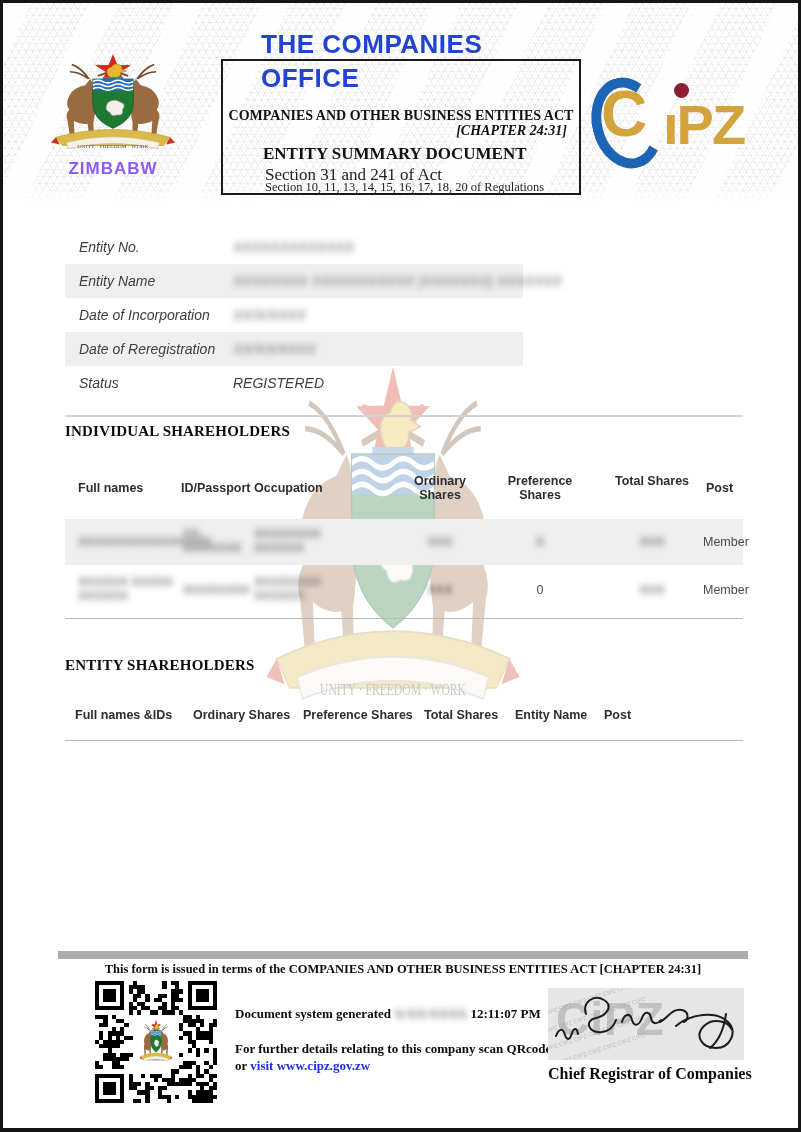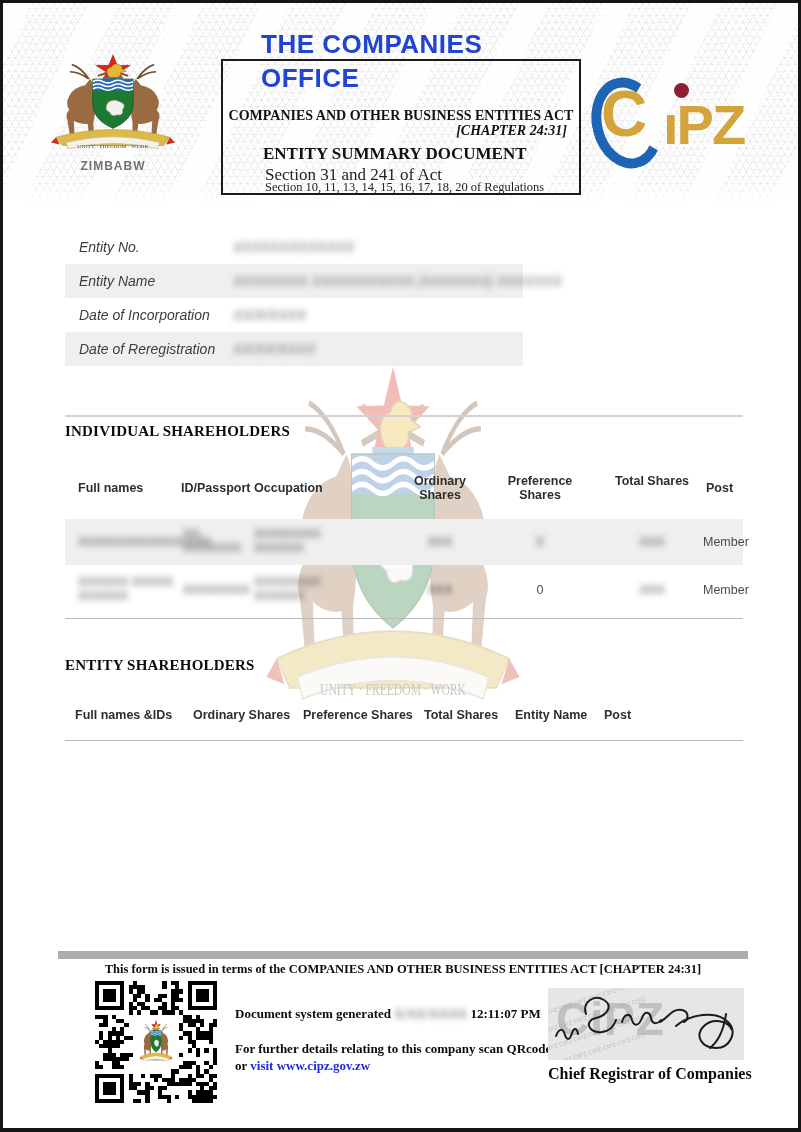--- a/index.html
+++ b/index.html
@@ -18,21 +18,21 @@
       repeating-linear-gradient(60deg, rgba(60,60,60,.065) 0 1px, transparent 1px 6px),
       repeating-linear-gradient(-60deg, rgba(60,60,60,.065) 0 1px, transparent 1px 6px),
       repeating-linear-gradient(0deg, rgba(60,60,60,.05) 0 1px, transparent 1px 7px);
   }
   .header-band:after{content:"";position:absolute;left:0;bottom:0;width:100%;height:22px;
     background:linear-gradient(to bottom, rgba(255,255,255,0), #fff);}
 
   
   .emblem-block{position:absolute;left:30px;top:50px;width:160px;height:132px;text-align:center;}
   .emblem-block svg{display:block;margin:0 auto;}
-  .emblem-caption{margin-top:2px;font-weight:bold;font-size:12px;letter-spacing:1px;color:#737373;}
+  .emblem-caption{margin-top:2px;font-weight:bold;font-size:17px;letter-spacing:1px;color:#8b5cf6;}
 
   
   .title-line1{position:absolute;left:258px;top:26px;font-size:26px;font-weight:bold;
     letter-spacing:.5px;color:#2144D2;}
   .header-box{position:absolute;left:218px;top:56px;width:360px;height:136px;border:2px solid #1a1a1a;box-sizing:border-box;}
   .title-line2{position:absolute;left:38px;top:2px;font-size:26px;font-weight:bold;letter-spacing:.5px;color:#2144D2;}
   .act-line{position:absolute;left:0;top:47px;width:100%;text-align:center;
     font-family:"Liberation Serif",serif;font-weight:bold;font-size:14px;color:#111;}
   .chapter-line{position:absolute;right:12px;top:62px;font-family:"Liberation Serif",serif;
     font-weight:bold;font-style:italic;font-size:14px;color:#111;}
@@ -166,20 +166,24 @@
     <span class="detail-label">Entity Name</span>
     <span class="detail-value masked">XXXXXXXX XXXXXXXXXXX (XXXXXXX) XXXXXXX</span>
   </div>
   <div class="detail-row" style="top:295px">
     <span class="detail-label">Date of Incorporation</span>
     <span class="detail-value masked">XX/X/XXXX</span>
   </div>
   <div class="detail-row gray" style="top:329px">
     <span class="detail-label">Date of Reregistration</span>
     <span class="detail-value masked">XX/XX/XXXX</span>
+  </div>
+  <div class="detail-row" style="top:363px">
+    <span class="detail-label">Status</span>
+    <span class="detail-value">REGISTERED</span>
   </div>
 
   <div class="rule" style="top:412px"></div>
   <div class="sec-title" style="top:420px">INDIVIDUAL SHAREHOLDERS</div>
 
   <div class="thead-cell" style="left:75px;top:478px">Full names</div>
   <div class="thead-cell" style="left:178px;top:478px">ID/Passport</div>
   <div class="thead-cell" style="left:251px;top:478px">Occupation</div>
   <div class="thead-cell center" style="left:398px;top:471px">Ordinary Shares</div>
   <div class="thead-cell center" style="left:498px;top:471px">Preference Shares</div>

